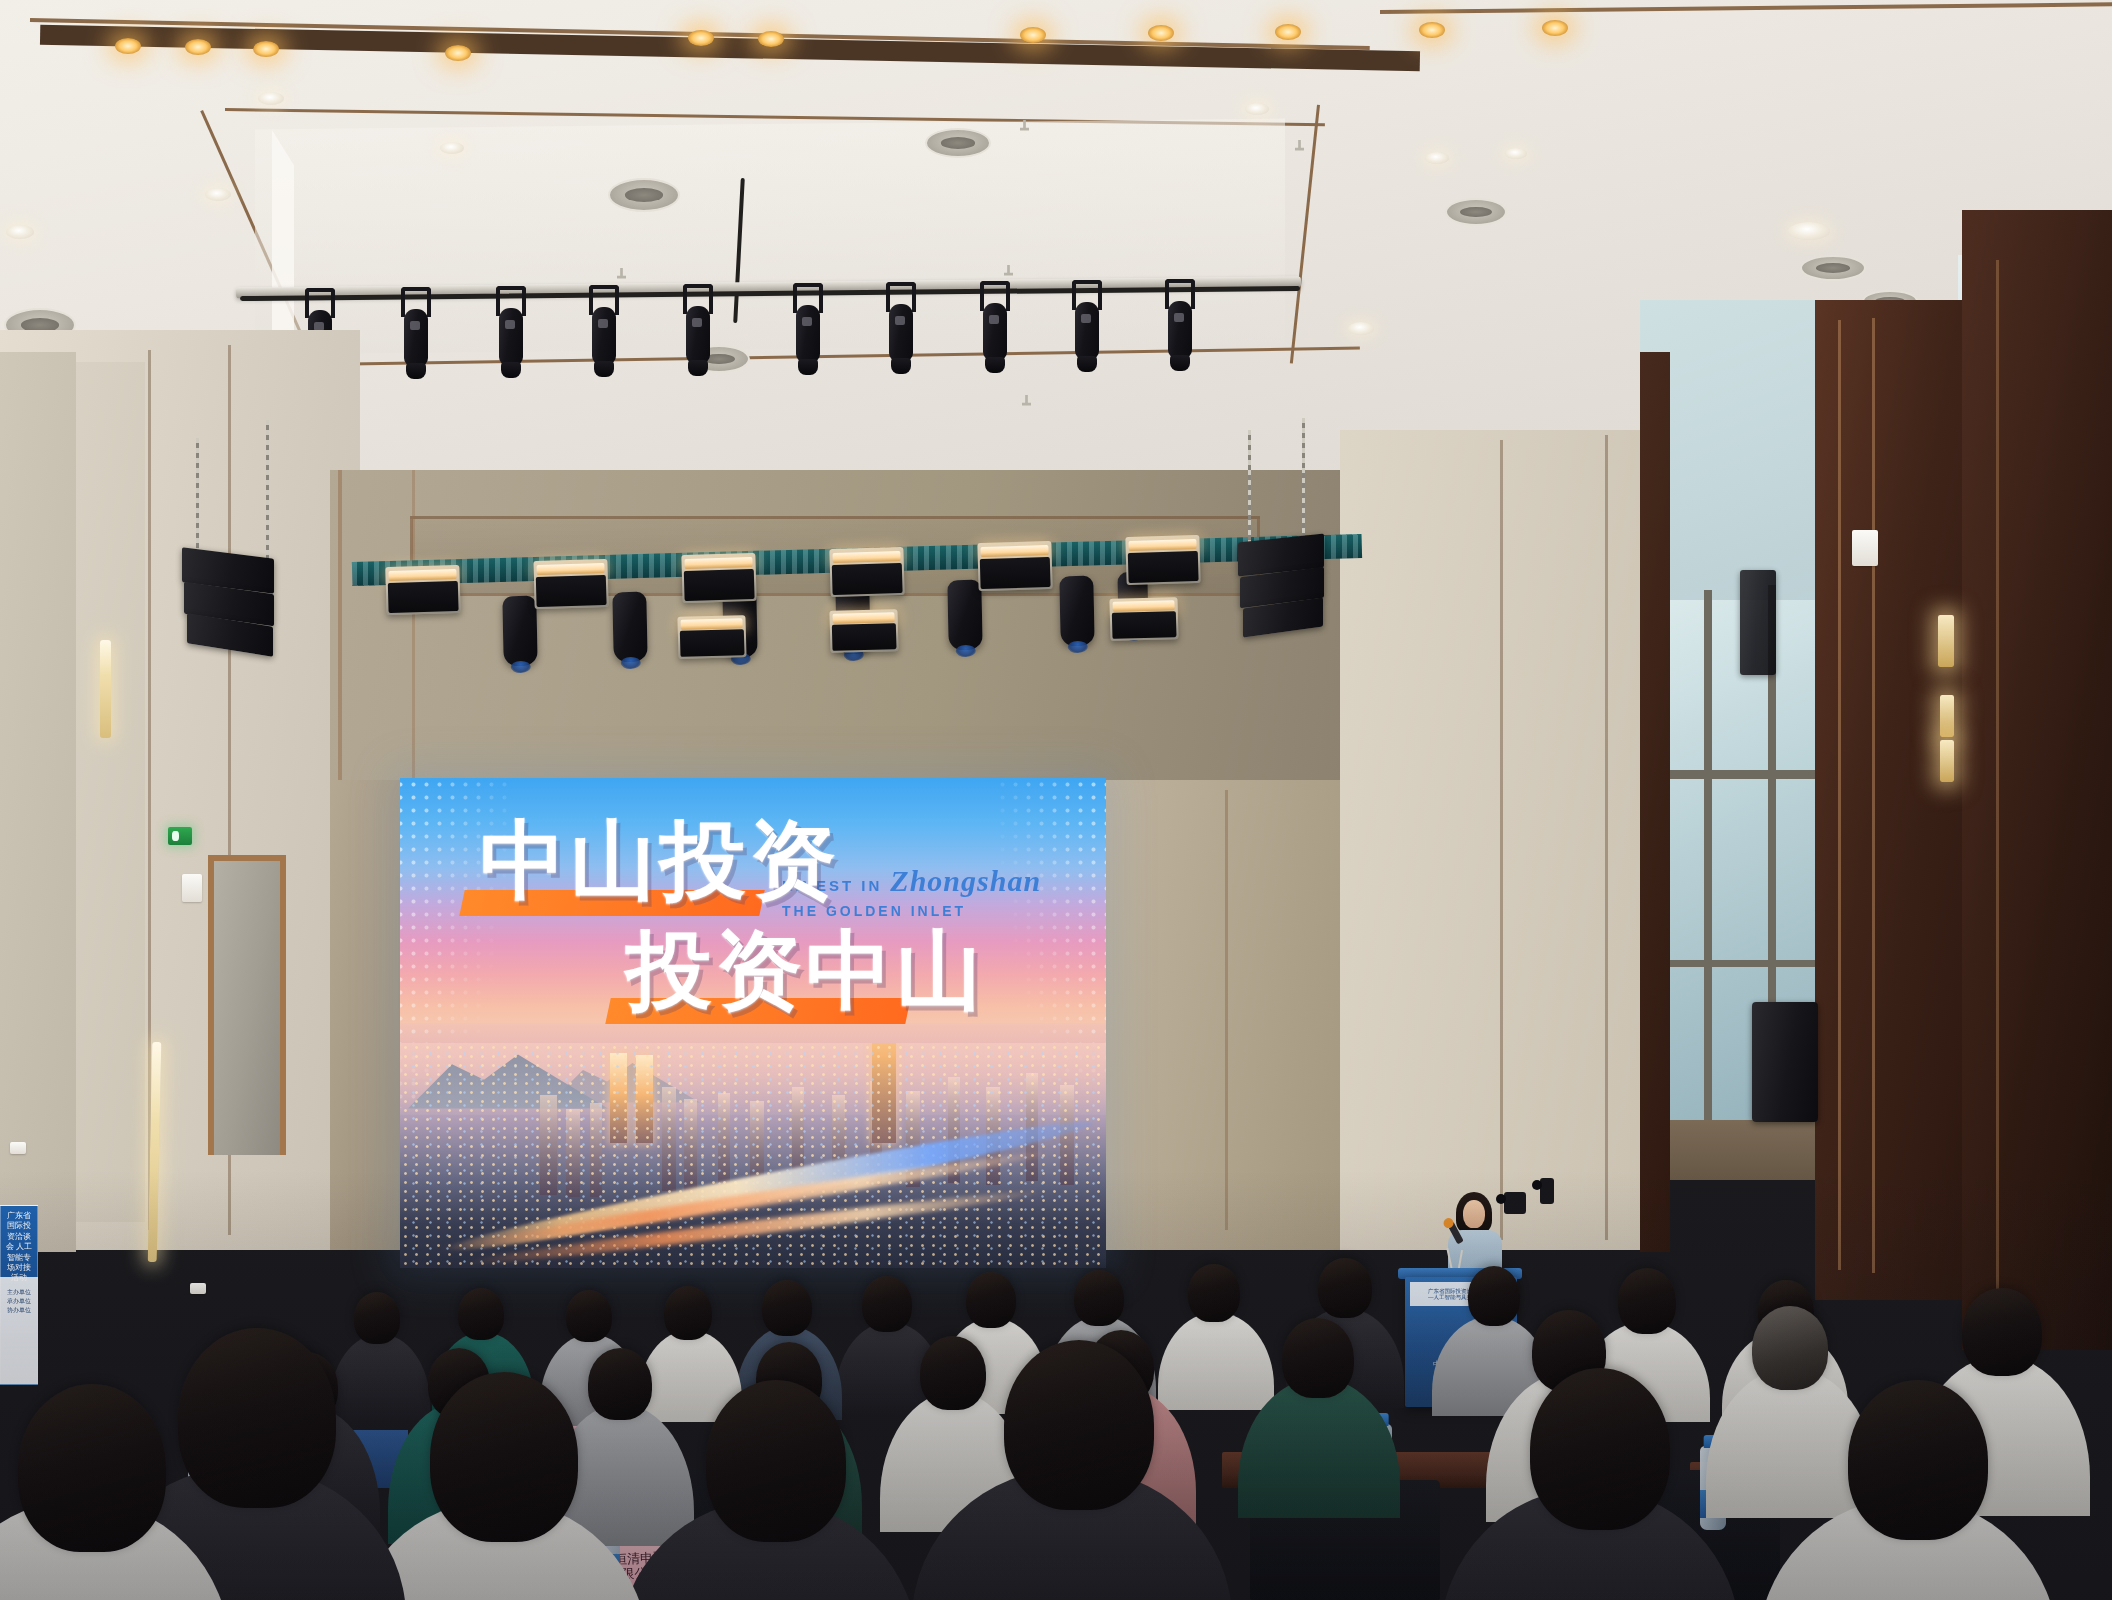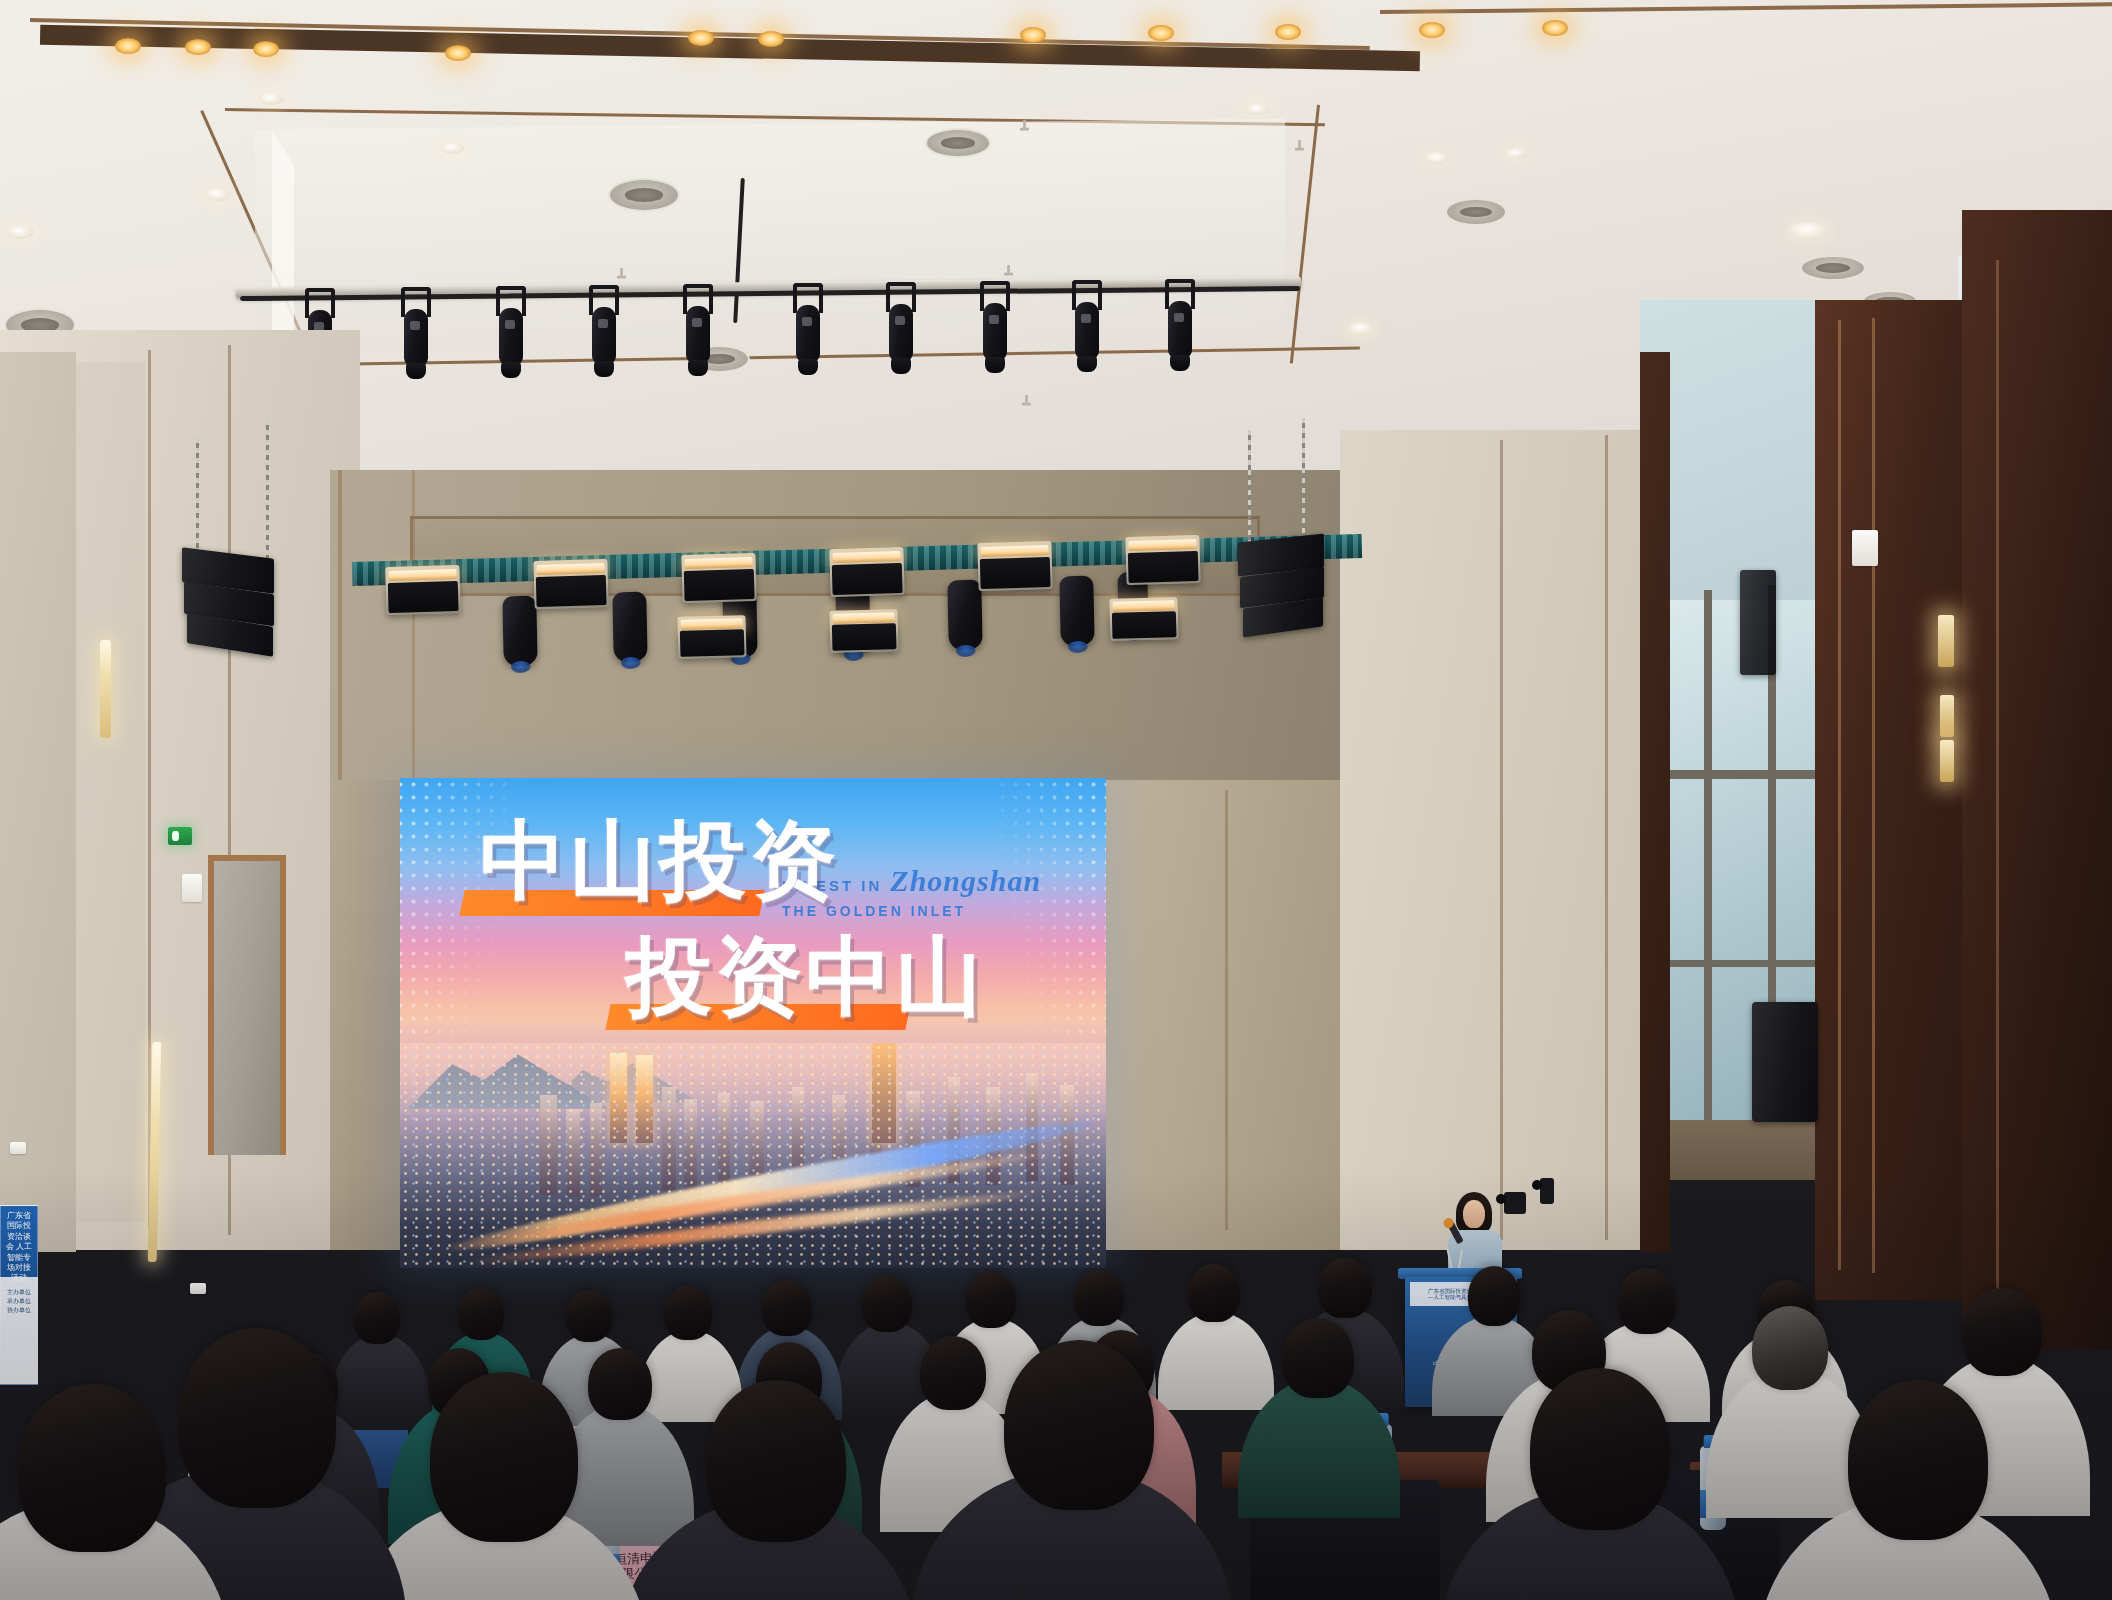--- a/index.html
+++ b/index.html
@@ -794,21 +794,21 @@
       <div class="road2" style="left:60px; top:178px; width:580px; transform: rotate(-7deg);"></div>
     </div>
 
     <div class="led-title-block" style="left:38px; top:40px; width:630px;">
       <div style="position:relative; height:110px;">
         <div class="cn-underbar" style="left:24px; top:72px; width:300px; height:26px;"></div>
         <div class="cn-line" style="font-size:86px; line-height:1; margin-left:42px;">
           <span class="cn-text">中山投资</span>
         </div>
       </div>
-      <div style="position:relative; height:110px; margin-top:6px;">
+      <div style="position:relative; height:110px; ">
         <div class="cn-underbar" style="left:170px; top:70px; width:300px; height:26px;"></div>
         <div class="cn-line" style="font-size:86px; line-height:1; margin-left:188px;">
           <span class="cn-text">投资中山</span>
         </div>
       </div>
     </div>
 
     <div class="en-block" style="left:382px; top:86px; width:300px;">
       <div style="display:flex; align-items:baseline; gap:8px;">
         <span class="en-invest" style="font-size:15px;">INVEST IN</span>

